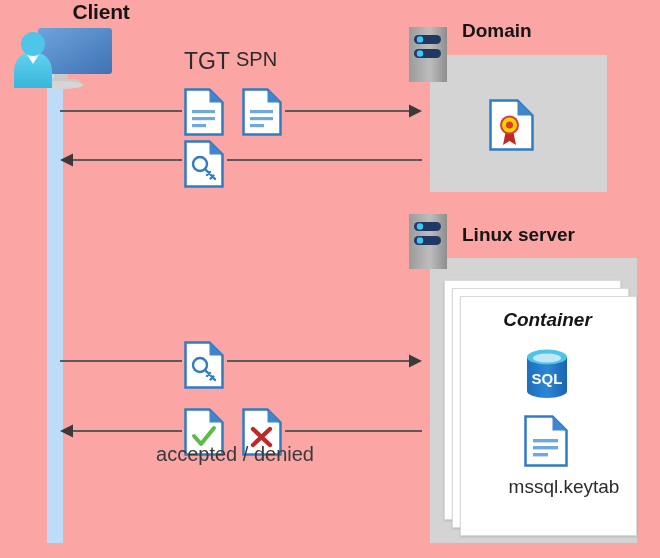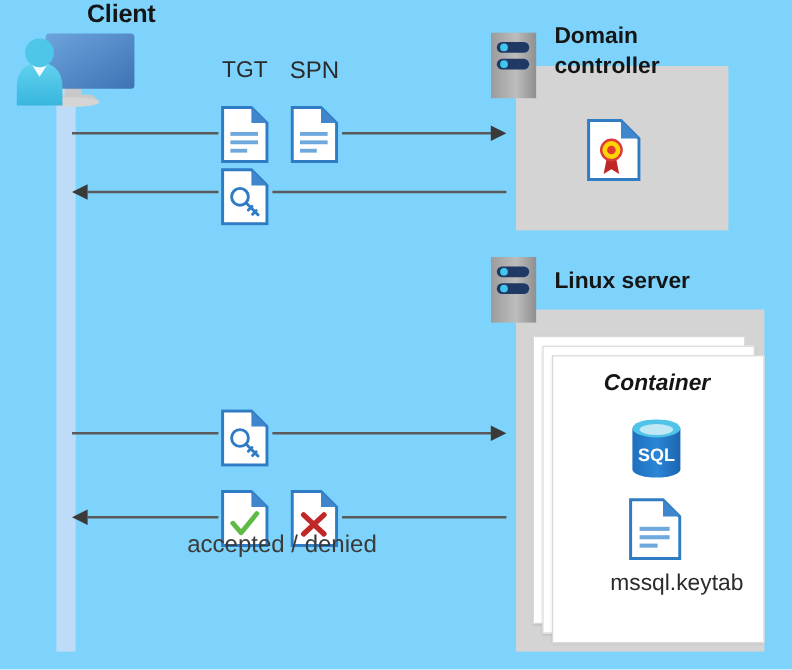--- a/index.html
+++ b/index.html
@@ -4,21 +4,21 @@
 <style>
   html, body {
     margin: 0;
     padding: 0;
     background: #ffffff;
   }
   #canvas {
     position: relative;
     width: 660px;
     height: 558px;
-    background: #7dd3fc;
+    background: #fca5a5;
     font-family: "Liberation Sans", sans-serif;
     overflow: hidden;
   }
   .abs { position: absolute; }
 
   
   #client-title {
     left: 36px; top: 0px; width: 130px;
     font-size: 21px; font-weight: bold; color: #151515;
     text-align: center; letter-spacing: -0.2px;
@@ -71,25 +71,25 @@
   #sql-icon { left: 521px; top: 348px; width: 52px; height: 52px; }
   #keytab-icon { left: 524px; top: 415px; width: 44px; height: 52px; }
   #keytab-label {
     left: 460px; top: 476px; width: 208px;
     font-size: 19px; color: #2b2b2b; text-align: center;
   }
 
   
   #tgt-label {
     left: 178px; top: 48px; width: 52px;
-    font-size: 19px; color: #2b2b2b; text-align: center;
+    font-size: 23px; color: #2b2b2b; text-align: right;
   }
   #spn-label {
     left: 236px; top: 48px; width: 52px;
-    font-size: 20px; color: #2b2b2b; text-align: center;
+    font-size: 20px; color: #2b2b2b; 
   }
   #tgt-doc { left: 184px; top: 88px; width: 40px; height: 48px; }
   #spn-doc { left: 242px; top: 88px; width: 40px; height: 48px; }
   #key-doc-1 { left: 184px; top: 140px; width: 40px; height: 48px; }
   #key-doc-2 { left: 184px; top: 341px; width: 40px; height: 48px; }
   #accept-doc { left: 184px; top: 408px; width: 40px; height: 48px; }
   #deny-doc   { left: 242px; top: 408px; width: 40px; height: 48px; }
   #verdict-label {
     left: 120px; top: 443px; width: 230px;
     font-size: 20px; color: #3a3a3a; text-align: center;
@@ -126,21 +126,20 @@
 
     <path d="M16 31 l7 11 l7 -11 l-3 -2 h-8 z" fill="#ffffff" opacity="0.92"></path>
 
     <circle cx="23" cy="22" r="12" fill="#4ec6e8"></circle>
   </svg>
 
   <div class="abs" id="dc-panel"></div>
 
   <div class="abs" id="dc-title">
     <div>Domain</div>
-    <div>controller</div>
   </div>
 
   <svg class="abs" id="dc-server-icon" viewBox="0 0 38 55">
     <defs>
       <linearGradient id="srvGrad" x1="0" y1="0" x2="1" y2="0">
         <stop offset="0%" stop-color="#9b9b9b"></stop>
         <stop offset="55%" stop-color="#bdbdbd"></stop>
         <stop offset="100%" stop-color="#8e8e8e"></stop>
       </linearGradient>
     </defs>

